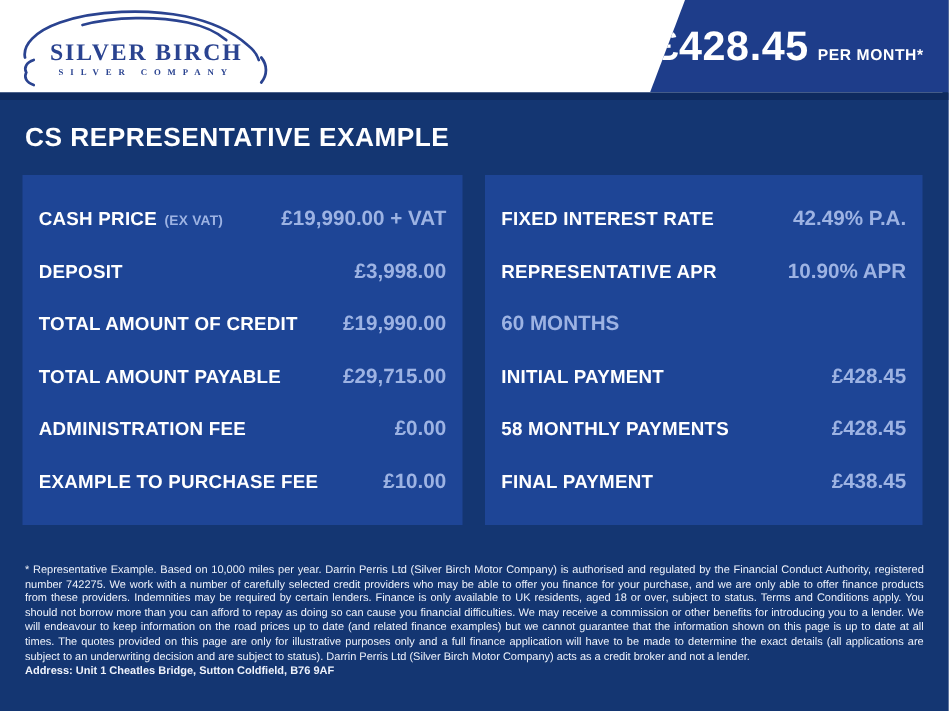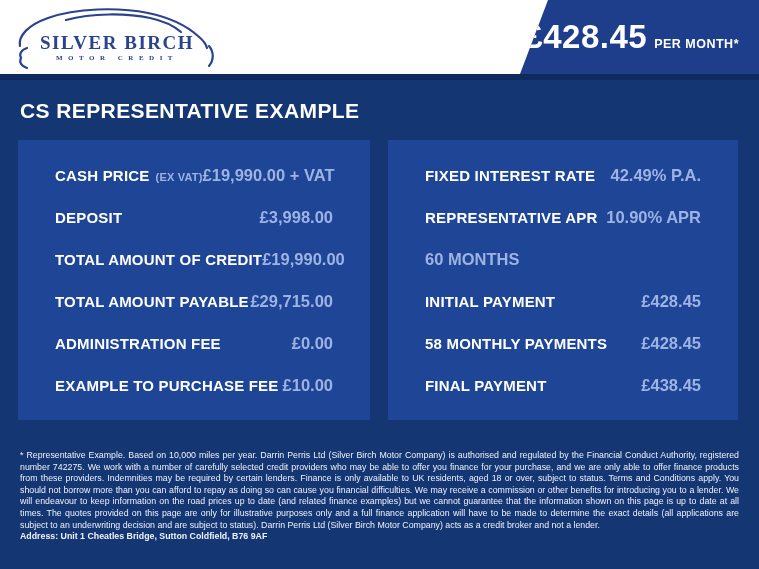--- a/index.html
+++ b/index.html
@@ -44,21 +44,21 @@
   .panel {
     position:absolute; top:140px; height:280px;
     background: var(--panel-bg, #1e4596);
     display:flex; flex-direction:column; justify-content:space-around;
     padding:14px 0;
   }
   .panel.left  { left:18px;  width:352px; }
   .panel.right { left:388px; width:350px; }
   .row {
     display:flex; justify-content:space-between; align-items:baseline;
-    padding:0 37px;
+    padding:0 13px;
   }
   .row .label { font-size:15px; font-weight:700; color:#ffffff; letter-spacing:0.2px; white-space:nowrap; }
   .row .label-note { font-size:11px; font-weight:700; color: var(--value-text, #9db3e3); margin-left:6px; }
   .row .value { font-size:16.5px; font-weight:600; color: var(--value-text, #9db3e3); white-space:nowrap; text-align:right; }
   
   .footer {
     position:absolute; top:450px; left:20px; width:719px;
     color: var(--fine-print, #eef2fb);
   }
   .disclaimer { font-size:8.8px; font-weight:400; line-height:11.6px; text-align:justify; }
@@ -73,21 +73,21 @@
     <div class="logo">
       <svg width="210" height="66" viewBox="0 0 210 66">
         <g fill="none" stroke="#2a4390" stroke-width="2.2" stroke-linecap="round">
           <path d="M8,40 C6,30 16,19 36,12 C64,2 106,1 136,7 C160,12 176,21 186,30 C191,34 194,38 195,42"></path>
           <path d="M54,14 C80,7 114,7 138,12 C152,15 162,20 169,26"></path>
           <path d="M15,42 C9,44 7,48 9,52 C7,56 9,60 15,62"></path>
           <path d="M197,40 C202,46 202,54 197,60"></path>
         </g>
       </svg>
       <div class="logo-name">SILVER BIRCH</div>
-      <div class="logo-sub">MOTOR CREDIT</div>
+      <div class="logo-sub">SILVER COMPANY</div>
     </div>
     <div class="price-banner">
       <span class="price-amount">£428.45</span>
       <span class="price-period">PER MONTH*</span>
     </div>
   </div>
 
   <div class="divider"></div>
   <div class="page-title">CS REPRESENTATIVE EXAMPLE</div>
 

